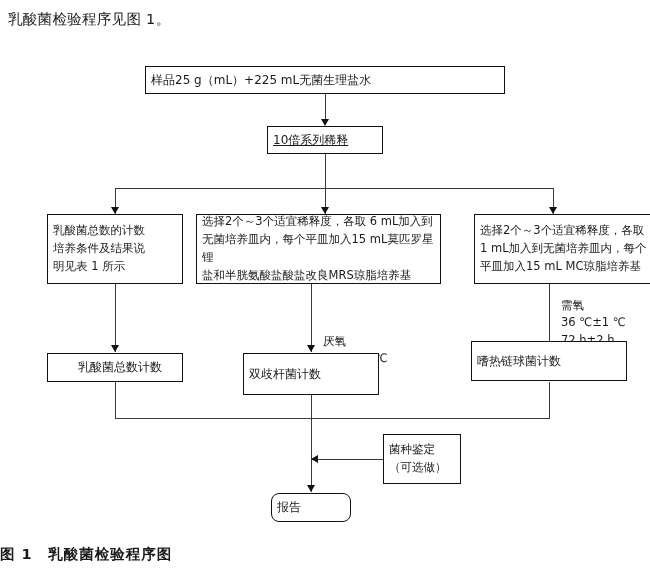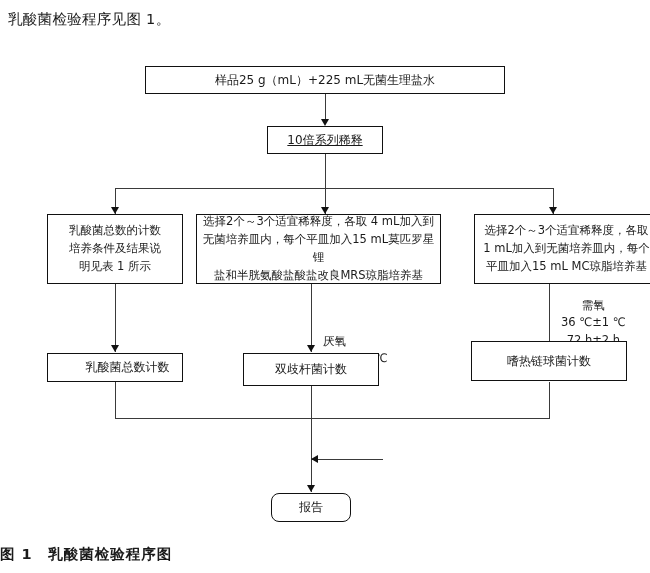--- a/index.html
+++ b/index.html
@@ -40,21 +40,21 @@
   }
   
   .box {
     position: absolute;
     box-sizing: border-box;
     border: 1.4px solid #111111;
     background: #ffffff;
     display: flex;
     align-items: center;
     justify-content: center;
-    text-align: center;
+    text-align: left;
     font-size: 11.5px;
     line-height: 1.55;
     padding: 2px 5px;
     z-index: 3;
   }
   .box .txt {
     display: block;
     width: 100%;
     white-space: pre-line;
   }
@@ -125,21 +125,21 @@
   <div class="arrow-down" style="left:321px; top:207px;"></div>
   <div class="arrow-down" style="left:549px; top:207px;"></div>
 
   <div class="box" style="left:47px; top:214px; width:136px; height:70px;">
     <span class="txt">乳酸菌总数的计数
 培养条件及结果说
 明见表 1 所示</span>
   </div>
 
   <div class="box" style="left:196px; top:214px; width:245px; height:70px;">
-    <span class="txt">选择2个～3个适宜稀释度，各取 4 mL加入到
+    <span class="txt">选择2个～3个适宜稀释度，各取 6 mL加入到
 无菌培养皿内，每个平皿加入15 mL莫匹罗星锂
 盐和半胱氨酸盐酸盐改良MRS琼脂培养基</span>
   </div>
 
   <div class="box" style="left:458px; top:214px; width:185px; height:70px;margin-left:16px;">
     <span class="txt">选择2个～3个适宜稀释度，各取
 1 mL加入到无菌培养皿内，每个
 平皿加入15 mL MC琼脂培养基</span>
   </div>
 
@@ -148,44 +148,48 @@
 
   <div class="vline" style="left:311px; top:284px; height:68px;"></div>
   <div class="arrow-down" style="left:307px; top:345px;"></div>
 
   <div class="vline" style="left:549px; top:284px; height:68px;"></div>
   <div class="arrow-down" style="left:545px; top:345px;"></div>
 
   <div class="annot" style="left:323px; top:297px;margin-top:36px;">厌氧
 36 ℃±1 ℃
 72 h±2 h</div>
-  <div class="annot" style="left:561px; top:297px;text-align:center;">需氧
+  <div class="annot" style="left:561px; top:297px;">需氧
 36 ℃±1 ℃
 72 h±2 h</div>
 
   <div class="box one-line" style="left:47px; top:353px; width:136px; height:29px;padding-left:30px;">
     <span class="txt">乳酸菌总数计数</span>
   </div>
 
-  <div class="box one-line" style="left:243px; top:353px; width:136px; height:33px;">
+  <div class="box one-line" style="left:243px; top:353px; width:136px; height:42px;">
     <span class="txt">双歧杆菌计数</span>
   </div>
 
   <div class="box one-line" style="left:471px; top:341px; width:156px; height:40px;">
     <span class="txt">嗜热链球菌计数</span>
   </div>
 
   <div class="vline" style="left:115px; top:382px; height:36px;"></div>
   <div class="vline" style="left:311px; top:382px; height:36px;"></div>
   <div class="vline" style="left:549px; top:382px; height:36px;"></div>
   <div class="hline" style="left:115px; top:418px; width:435px;"></div>
 
   <div class="vline" style="left:311px; top:418px; height:74px;"></div>
   <div class="arrow-down" style="left:307px; top:485px;"></div>
 
+  <div class="box" style="left:383px; top:434px; width:78px; height:50px;">
+    <span class="txt">菌种鉴定
+（可选做）</span>
+  </div>
   <div class="hline" style="left:311px; top:459px; width:72px;"></div>
   <div class="arrow-left" style="left:311px; top:455px;"></div>
 
   <div class="box one-line" style="left:271px; top:493px; width:80px; height:29px;border-radius:8px;">
     <span class="txt">报告</span>
   </div>
 
   <div class="caption">图 1　乳酸菌检验程序图</div>
 
 </div>

